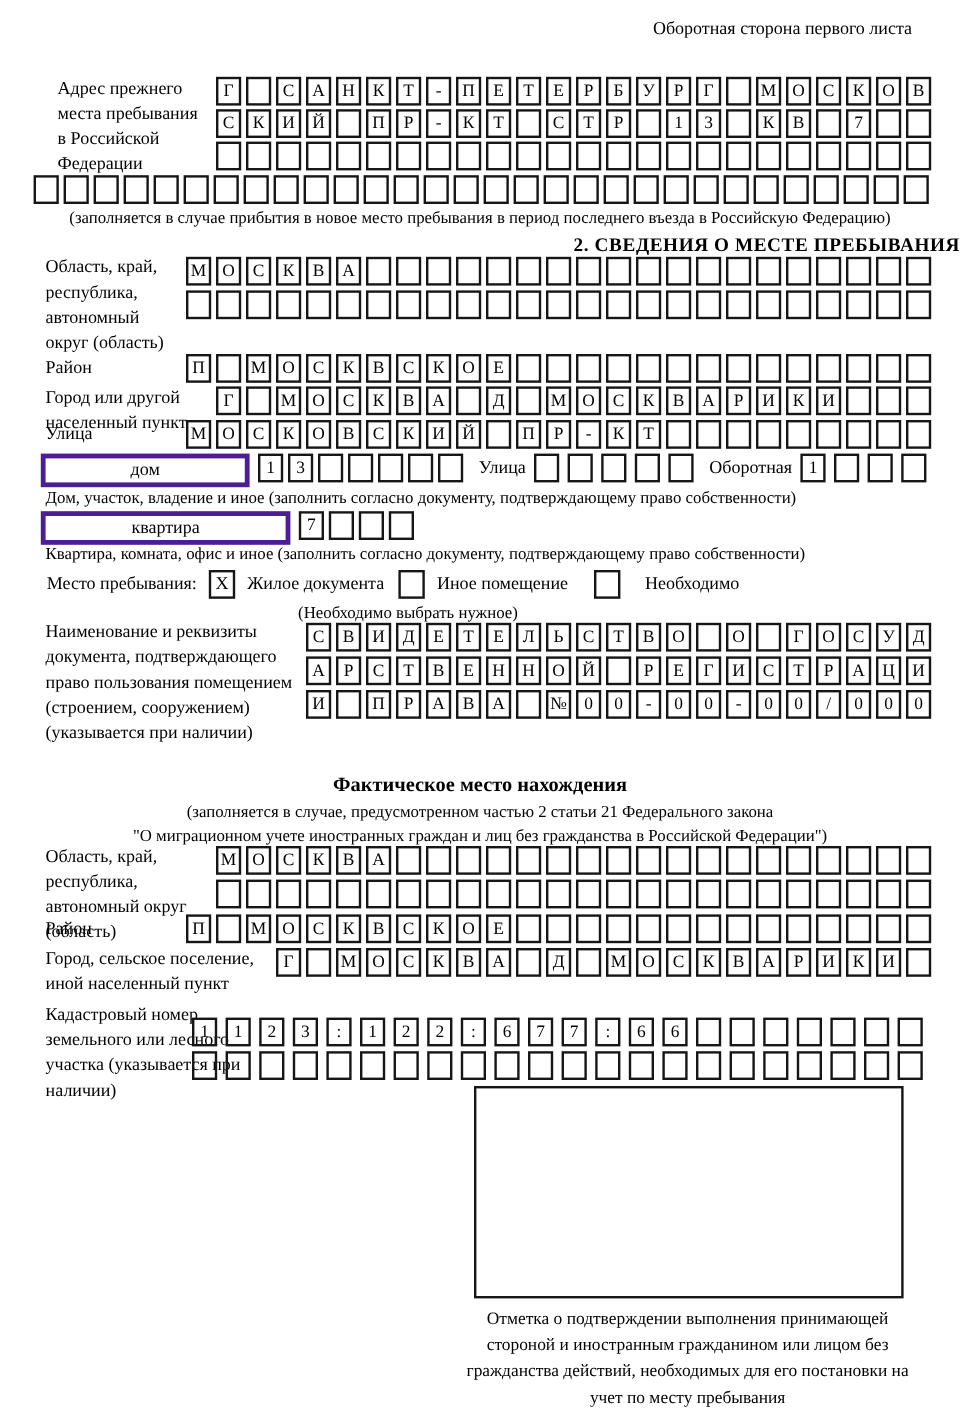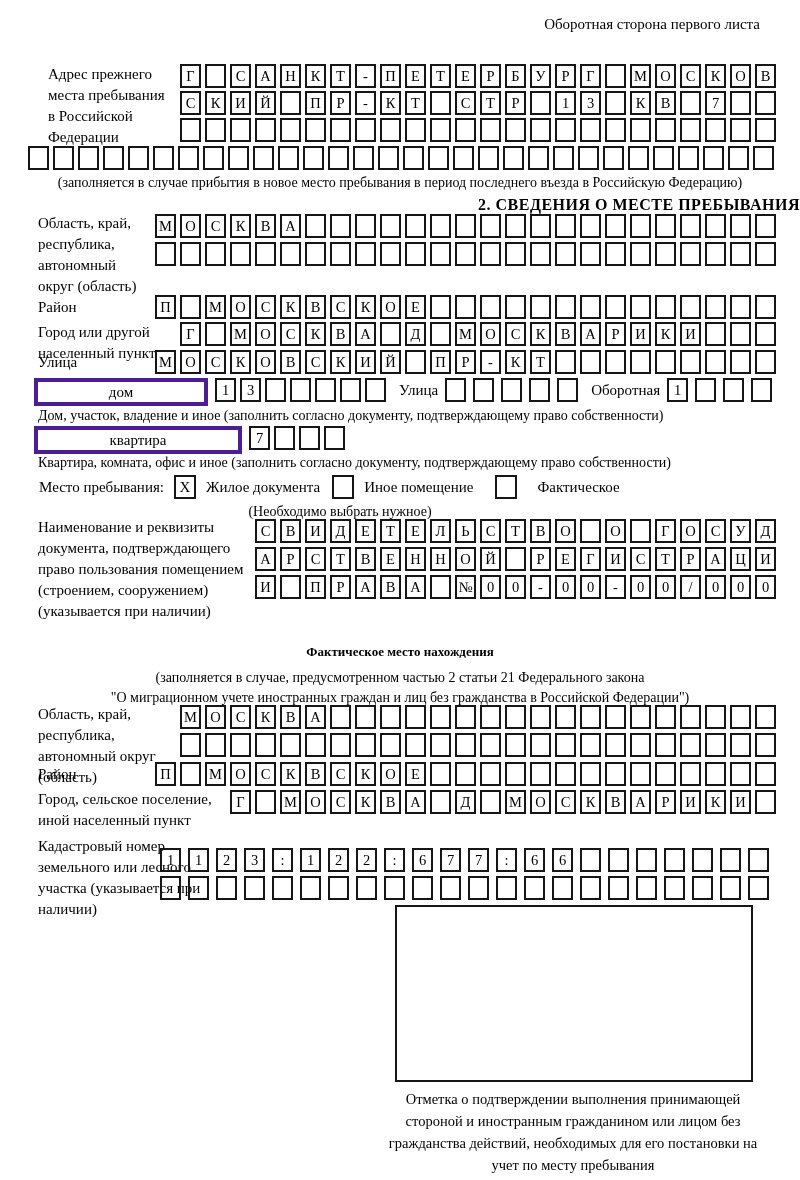--- a/index.html
+++ b/index.html
@@ -47,21 +47,21 @@
   .inline-label { font-size:15px; line-height:24px; white-space:nowrap; }
   .caption { position:absolute; font-size:14px; line-height:19px; }
   .caption.center { left:0; width:100%; text-align:center; }
   .title {
     position:absolute; left:0; width:100%;
     text-align:right; font-weight:bold; font-size:16px;
     letter-spacing:0.5px;
   }
   .subtitle {
     position:absolute; left:0; width:100%;
-    text-align:center; font-weight:bold; font-size:13px;
+    text-align:center; font-weight:bold; font-size:17px;
   }
   .stampbox {
     position:absolute;
     border:2px solid #161616;
     background:#fff;
   }
   .stampcaption {
     position:absolute;
     font-size:14.5px; line-height:22px;
     text-align:center;
@@ -371,21 +371,21 @@
   </div>
   <div class="caption" style="left:38px; top:453px">Квартира, комната, офис и иное (заполнить согласно документу, подтверждающему право собственности)</div>
 
   <div class="inline-row" style="left:39px; top:475px; gap:10px">
     <div class="inline-label">Место пребывания:</div>
     <div class="checkbox">X</div>
     <div class="inline-label">Жилое документа</div>
     <div class="checkbox" style="margin-left:2px"></div>
     <div class="inline-label">Иное помещение</div>
     <div class="checkbox" style="margin-left:12px"></div>
-    <div class="inline-label" style="margin-left:10px">Фактическое</div>
+    <div class="inline-label" style="margin-left:10px">Необходимо</div>
   </div>
   <div class="caption" style="left:180px; top:502px; width:320px; text-align:center">(Необходимо выбрать нужное)</div>
 
   <div class="flabel" style="left:38px; top:517px; width:208px">Наименование и реквизиты документа, подтверждающего право пользования помещением (строением, сооружением) (указывается при наличии)</div>
   <div class="cellrow" style="left:255px; top:519px">
       <div class="cell">С</div>
       <div class="cell">В</div>
       <div class="cell">И</div>
       <div class="cell">Д</div>
       <div class="cell">Е</div>

